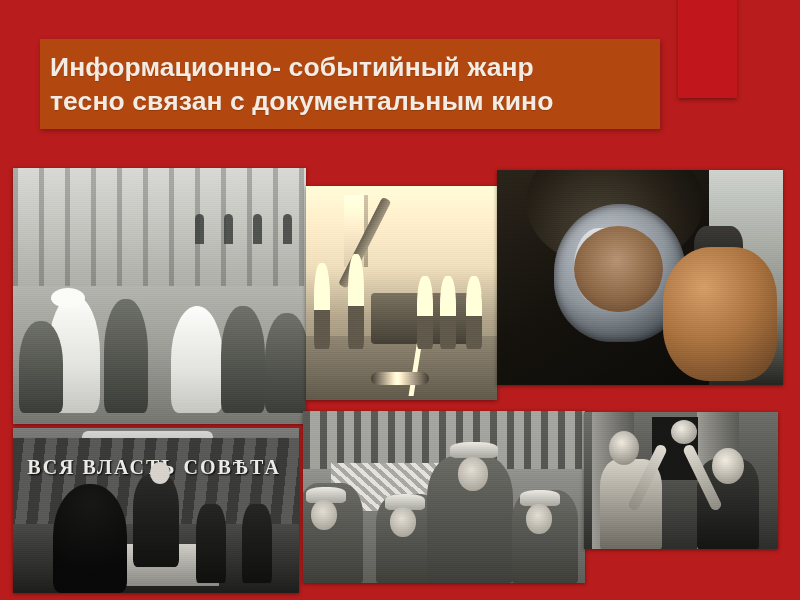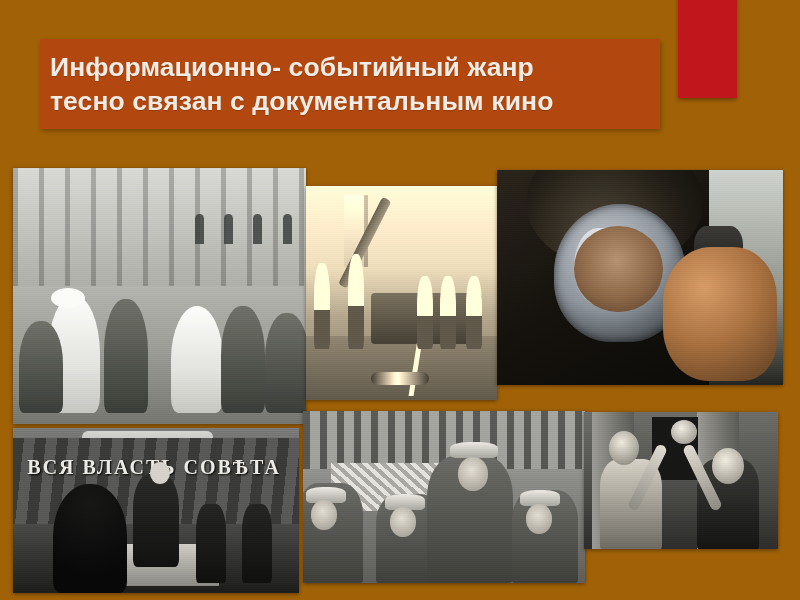--- a/index.html
+++ b/index.html
@@ -5,21 +5,21 @@
   html, body {
     margin: 0;
     padding: 0;
     background: #0d2733;
   }
   #slide {
     position: relative;
     width: 800px;
     height: 600px;
     overflow: hidden;
-    background: #a16207;
+    background: #b91c1c;
     font-family: "Liberation Sans", sans-serif;
   }
 
   
   .accent-rect {
     position: absolute;
     left: 678px;
     top: -4px;
     width: 59px;
     height: 102px;

